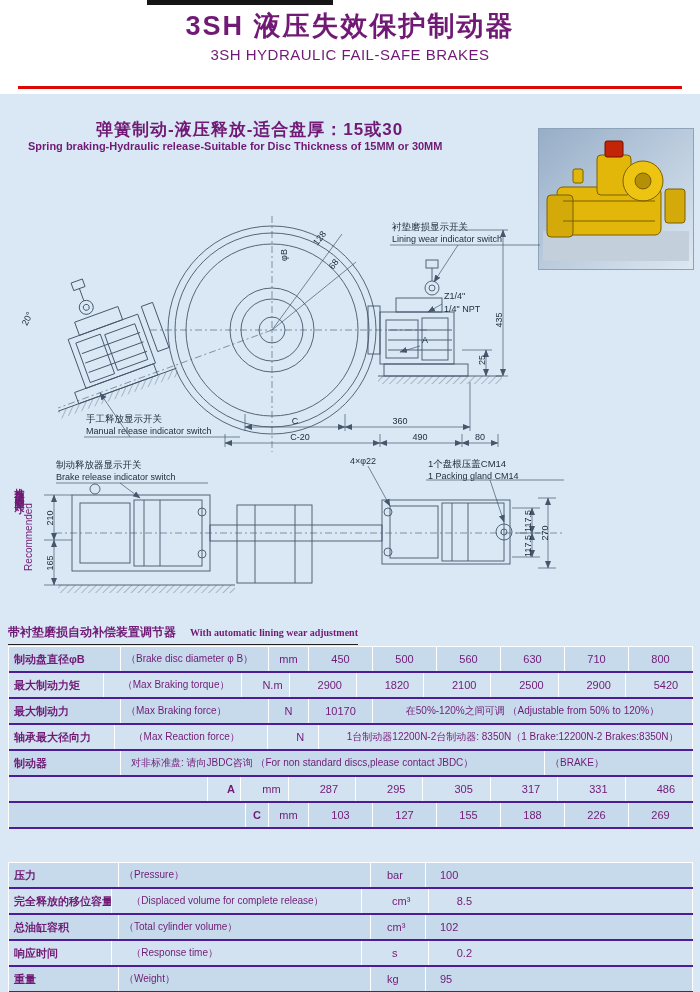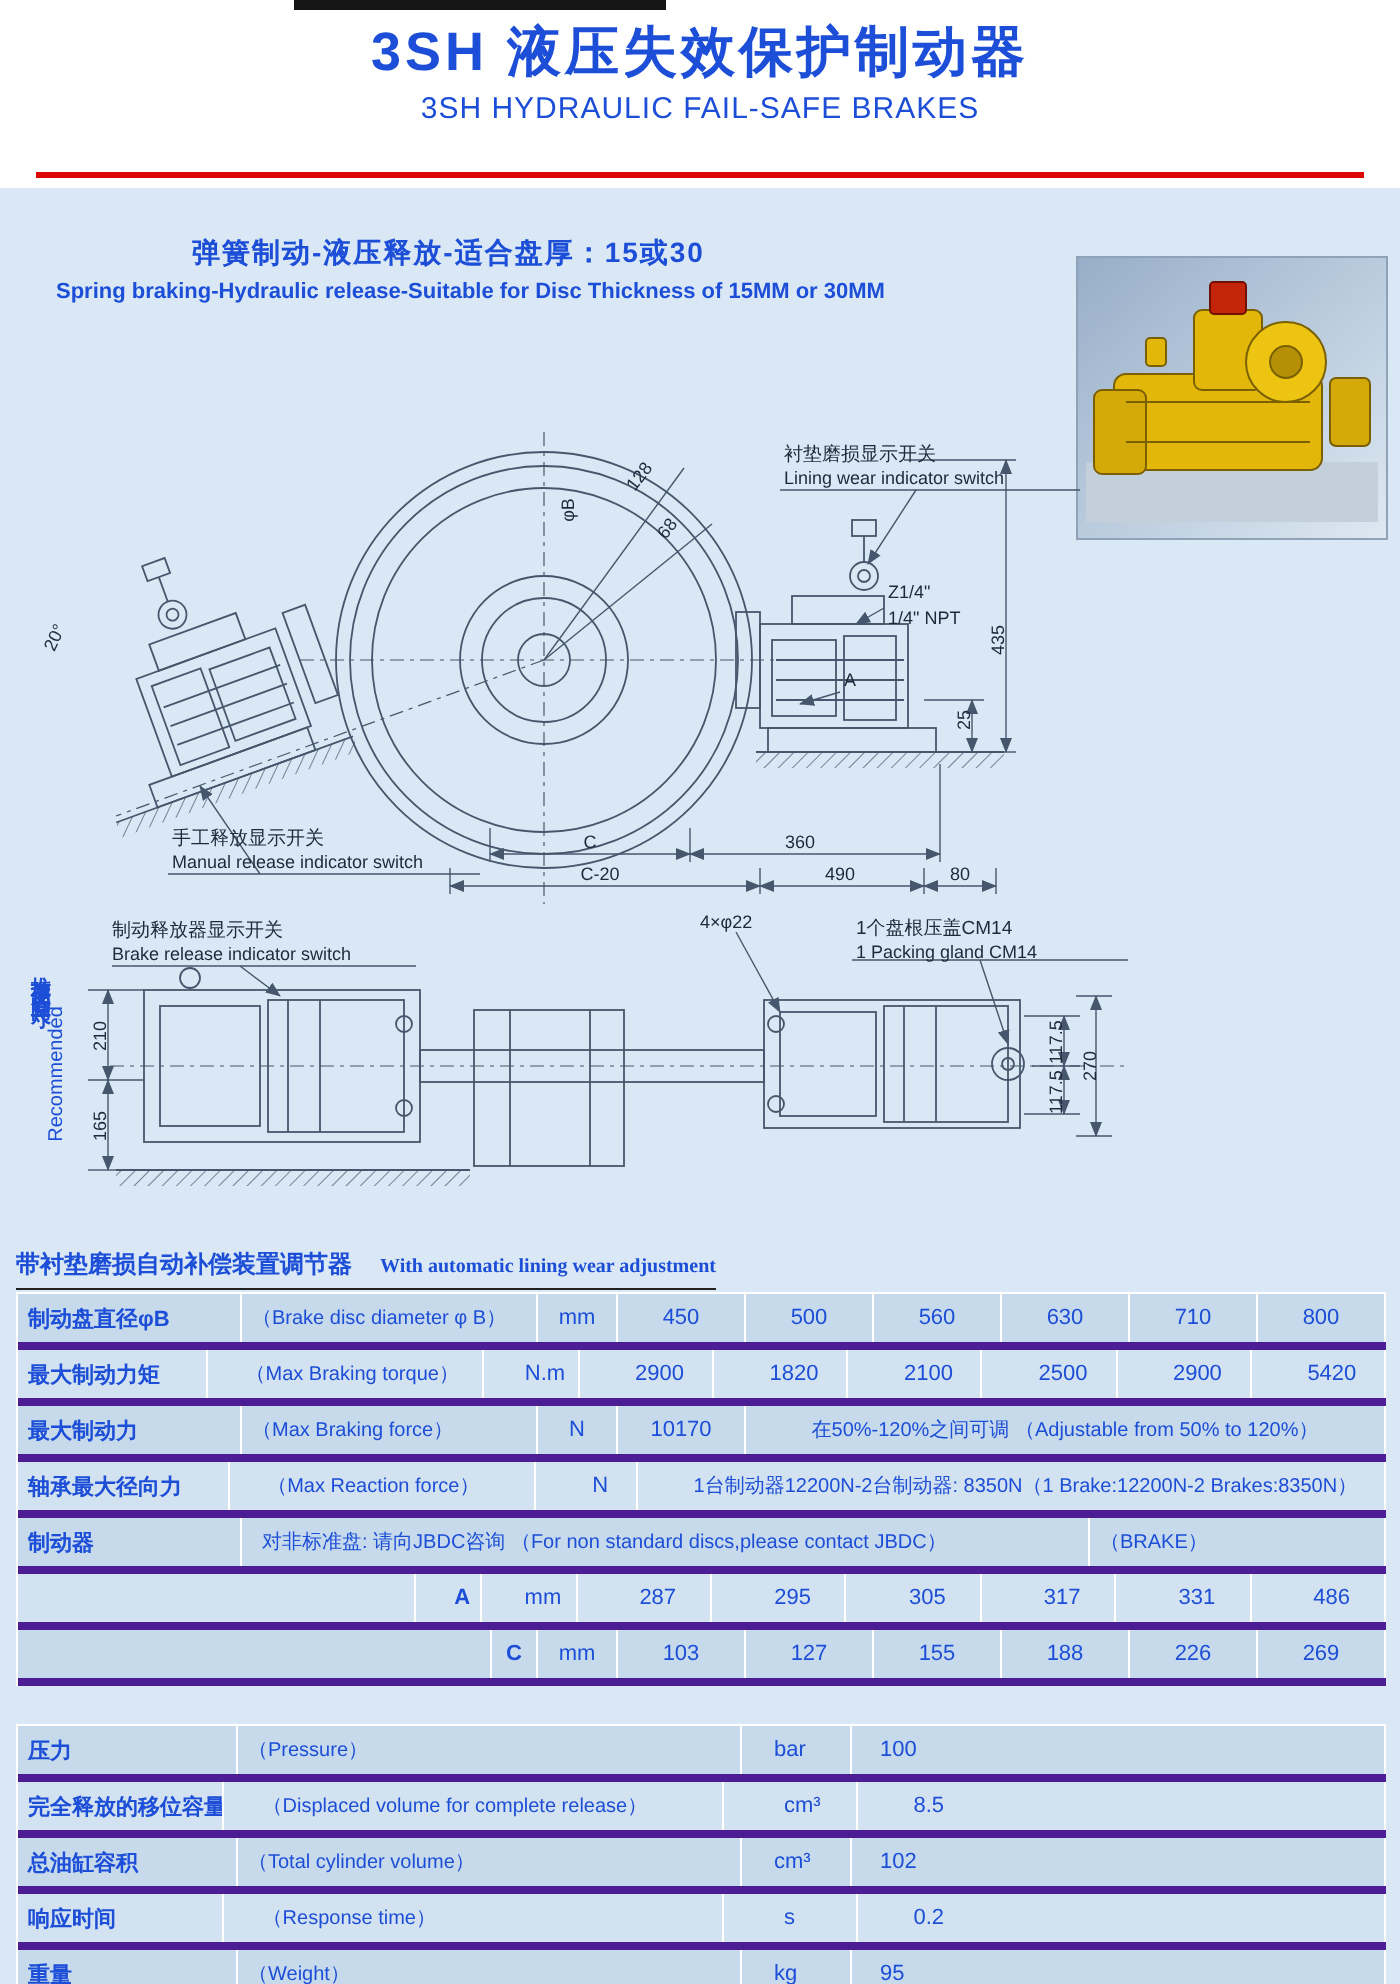--- a/index.html
+++ b/index.html
@@ -1,44 +1,44 @@
 <!DOCTYPE html>
 <html><head>
 <meta charset="utf-8">
 <style>
   html,body{margin:0;padding:0;background:#9aa4ad;}
   .page{position:relative;width:700px;height:992px;background:#ffffff;
-        font-family:"Liberation Sans",sans-serif;color:#1d4ed8;overflow:hidden;margin:0 auto;}
+        font-family:"Liberation Sans",sans-serif;color:#701a75;overflow:hidden;margin:0 auto;}
   .top-sliver{position:absolute;left:147px;top:0;width:186px;height:5px;background:#151515;}
   .title-zh{position:absolute;top:8px;left:0;width:700px;text-align:center;
             font-size:27px;font-weight:bold;letter-spacing:2px;}
   .title-en{position:absolute;top:46px;left:0;width:700px;text-align:center;
             font-size:15px;font-weight:normal;letter-spacing:.5px;}
   .red-rule{position:absolute;top:86px;left:18px;width:664px;height:3px;background:#dd0806;}
   .content{position:absolute;top:94px;left:0;width:700px;height:898px;background:#d9e8f4;}
-  .intro-zh{position:absolute;top:24px;left:96px;font-size:14px;font-weight:bold;letter-spacing:1px;}
+  .intro-zh{position:absolute;top:24px;left:96px;font-size:17px;font-weight:bold;letter-spacing:1px;}
   .intro-en{position:absolute;top:46px;left:28px;font-size:11px;font-weight:bold;}
   .photo{position:absolute;top:34px;left:538px;width:154px;height:140px;overflow:hidden;border:1px solid #8fa3b8;}
   .drawing{position:absolute;top:106px;left:0;}
   svg{font-family:inherit;}
   svg text{fill:#1c2a3a;font-size:9px;}
   svg text.cal{font-size:9.5px;}
   .ln{stroke:#46566c;stroke-width:.9;fill:none;}
   .cl{stroke:#46566c;stroke-width:.6;stroke-dasharray:7 3 2 3;fill:none;}
   .dim{stroke:#46566c;stroke-width:.7;fill:none;}
   .rec-zh{position:absolute;left:12px;top:386px;writing-mode:vertical-rl;text-orientation:upright;
           font-size:10px;letter-spacing:2px;font-weight:bold;}
   .rec-en{position:absolute;left:-15px;top:436px;width:90px;height:14px;text-align:center;
           font-size:10px;transform:rotate(-90deg);}
   .note{position:absolute;top:530px;left:8px;font-size:12px;font-weight:bold;
         border-bottom:1.5px solid #222;padding-bottom:3px;}
   .note-en{font-family:"Liberation Serif",serif;margin-left:14px;font-size:10px;}
   .t1{position:absolute;top:552px;left:8px;width:684px;border-top:1px solid #fff;border-left:1px solid #fff;}
   .t2{position:absolute;top:768px;left:8px;width:684px;border-top:1px solid #fff;border-left:1px solid #fff;}
-  .tr{display:flex;height:24px;border-bottom:4px solid #4c1d95;}
+  .tr{display:flex;height:24px;border-bottom:2px solid #4c1d95;}
   .td{border-right:1px solid #fff;display:flex;align-items:center;box-sizing:border-box;
       padding:0 5px;font-size:11px;white-space:nowrap;overflow:hidden;}
   .rA{background:#c6daec;}
   .rB{background:#d2e2f0;gap:14px;}
   .c-zh{width:112px;font-weight:bold;}
   .c-en{width:148px;font-size:10px;}
   .c-unit{width:40px;justify-content:center;padding:0;}
   .c-v{width:64px;justify-content:center;padding:0;}
   .c-span5{width:320px;justify-content:center;padding:0;font-size:10px;}
   .c-span6{width:384px;justify-content:center;padding:0;font-size:10px;}

